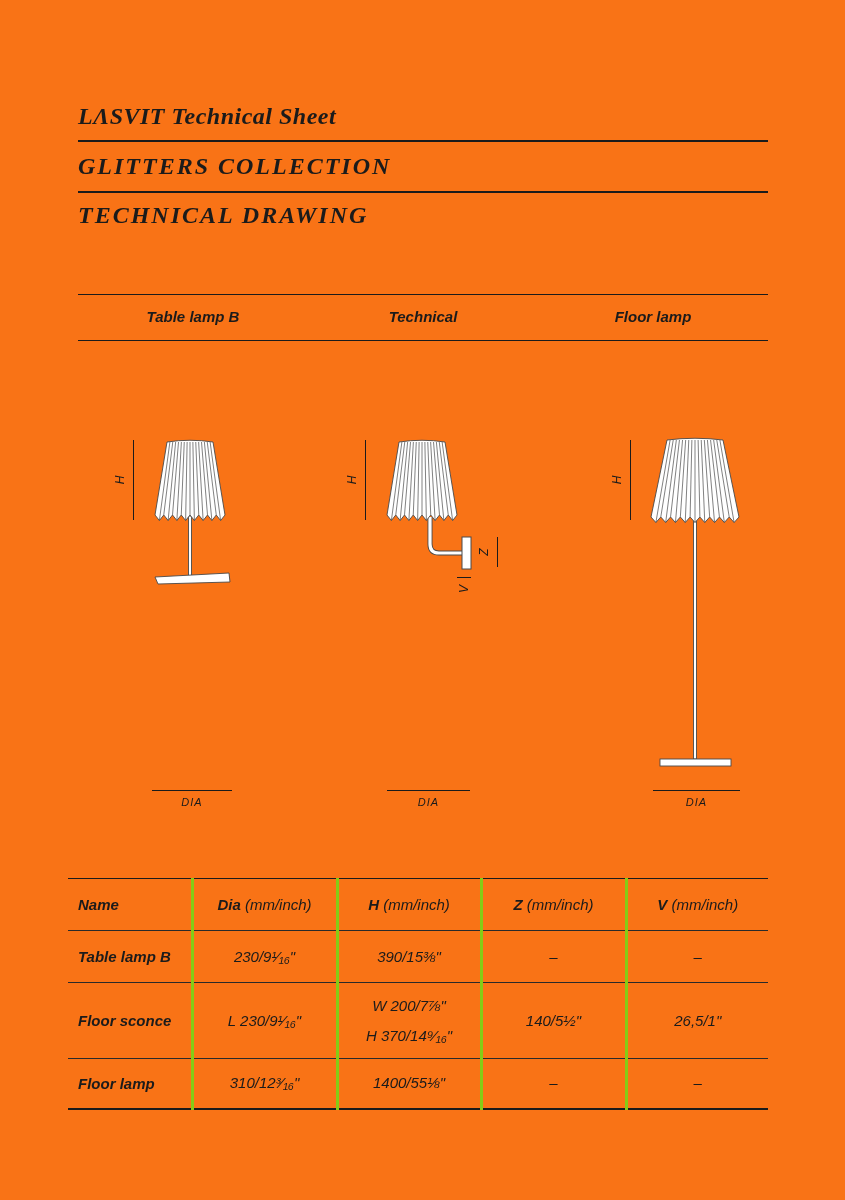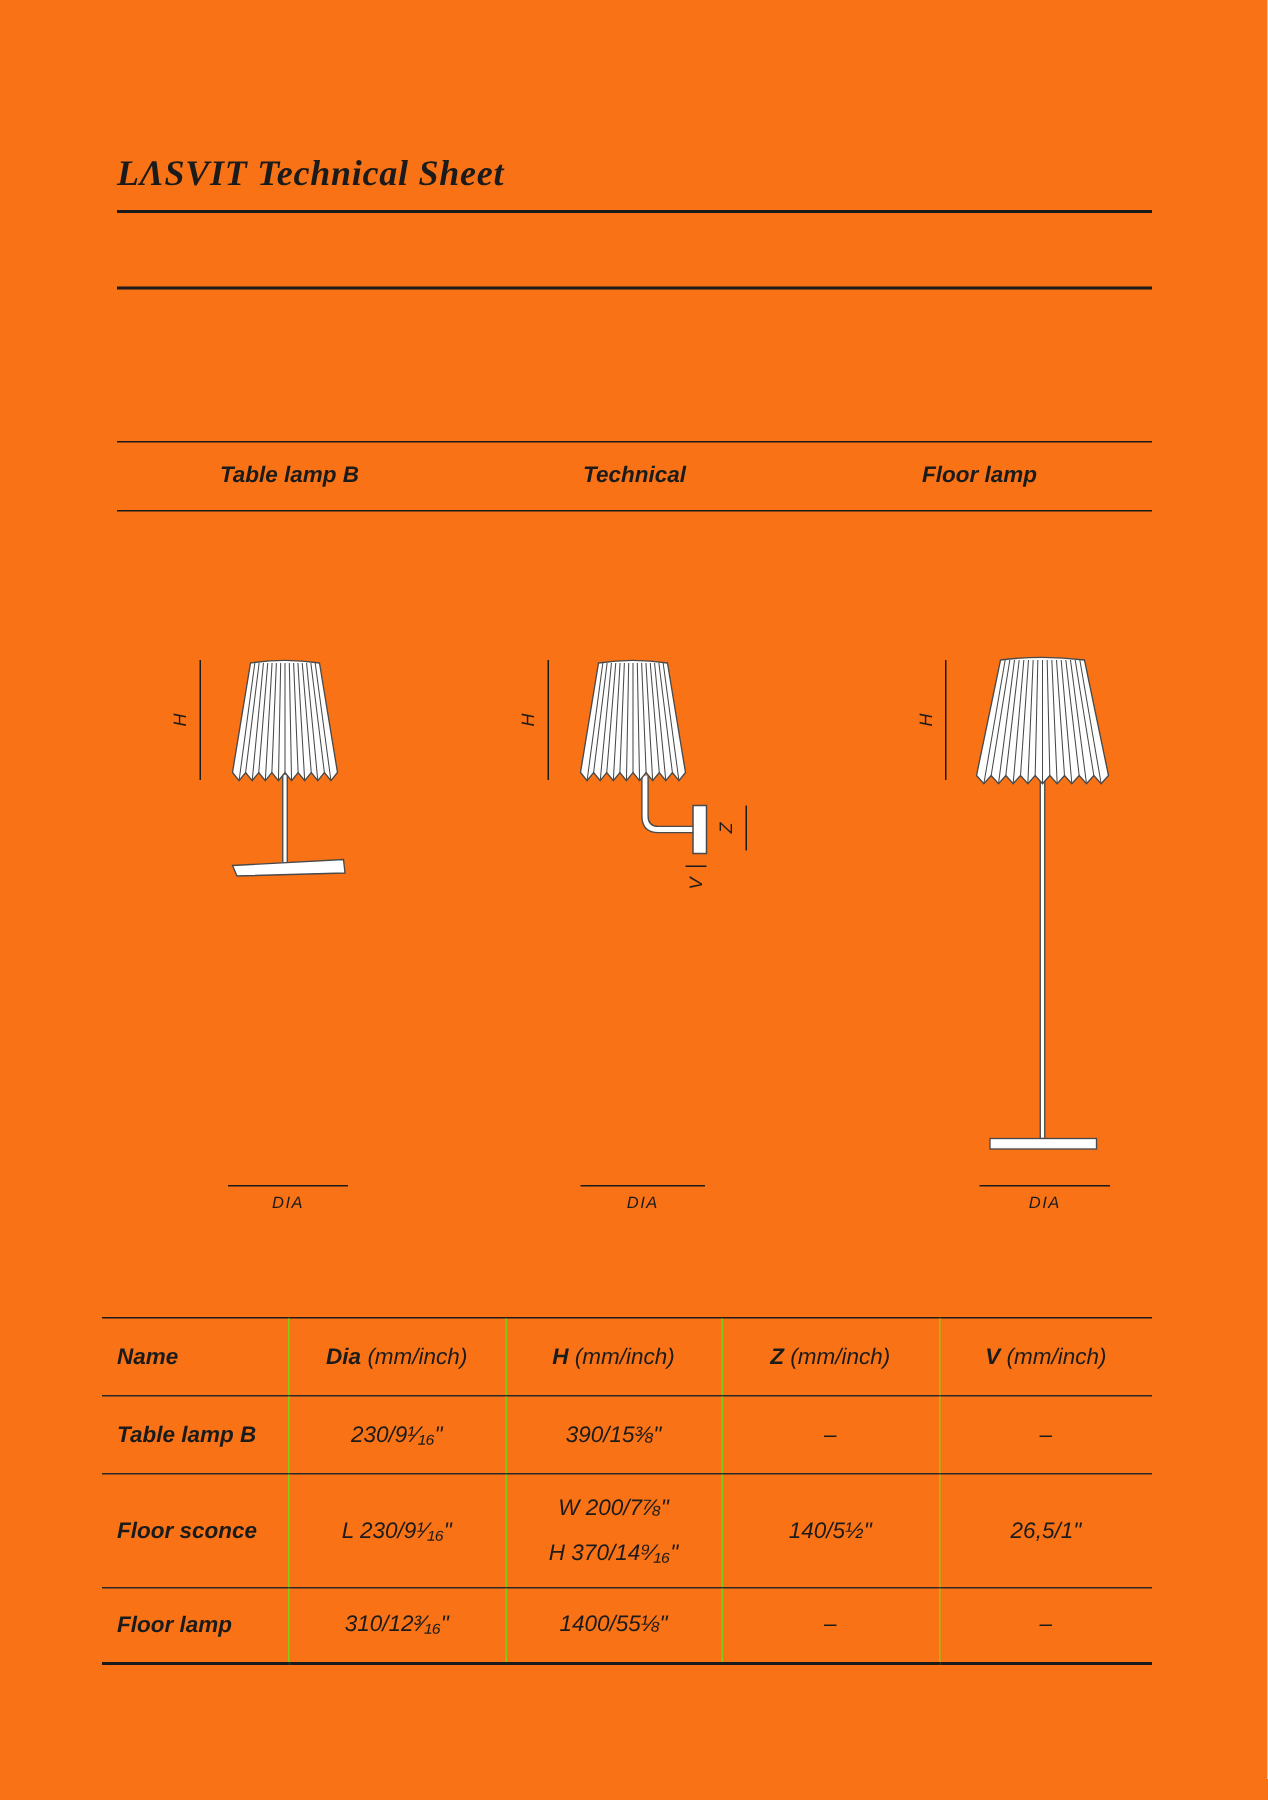--- a/index.html
+++ b/index.html
@@ -33,34 +33,36 @@
     font-size:12px;font-weight:400;transform:rotate(-90deg);
   }
   .dia-label{position:absolute;text-align:center;font-size:11px;letter-spacing:1px;}
 
   table.spec{
     position:absolute;left:68px;top:878px;width:700px;
     border-collapse:collapse;table-layout:fixed;font-size:15px;
   }
   .spec th,.spec td{padding:0;vertical-align:middle;border-bottom:1px solid #2a2a2a;}
   .spec thead th{border-top:1.5px solid #1b1b1b;font-weight:400;text-align:center;}
-  .spec tr > * + *{border-left:1px solid #84cc16;}
+  .spec tr > * + *{border-left:3px solid #84cc16;}
   .spec tbody tr:last-child td{border-bottom:2px solid #1b1b1b;}
   .spec td{text-align:center;line-height:30px;white-space:pre-line;}
   .spec .name{font-weight:700;text-align:left;padding-left:10px;line-height:normal;}
   .spec .hb{font-weight:700;}
 </style>
 </head>
 <body>
 
 <div class="page">
 
   <h1 class="h-title serif" id="title-brand">LΛSVIT Technical Sheet</h1>
   <div class="rule" id="rule-1"></div>
+  <h2 class="h-title serif" id="title-collection">GLITTERS COLLECTION</h2>
   <div class="rule" id="rule-2"></div>
+  <h2 class="h-title serif" id="title-section">TECHNICAL DRAWING</h2>
 
   <div class="labels-row">
     <div>Table lamp B</div>
     <div>Technical</div>
     <div>Floor lamp</div>
   </div>
 
   <svg id="svg-table-lamp" class="drawing-svg" width="230" height="200" viewBox="0 0 230 200">
       <rect x="110.5" y="96" width="3" height="60" fill="#fff" stroke="#4a4a4a" stroke-width="0.9"></rect>
       <polygon points="77,157 151,153 152,162 80,164" fill="#fff" stroke="#4a4a4a" stroke-width="0.9"></polygon>

